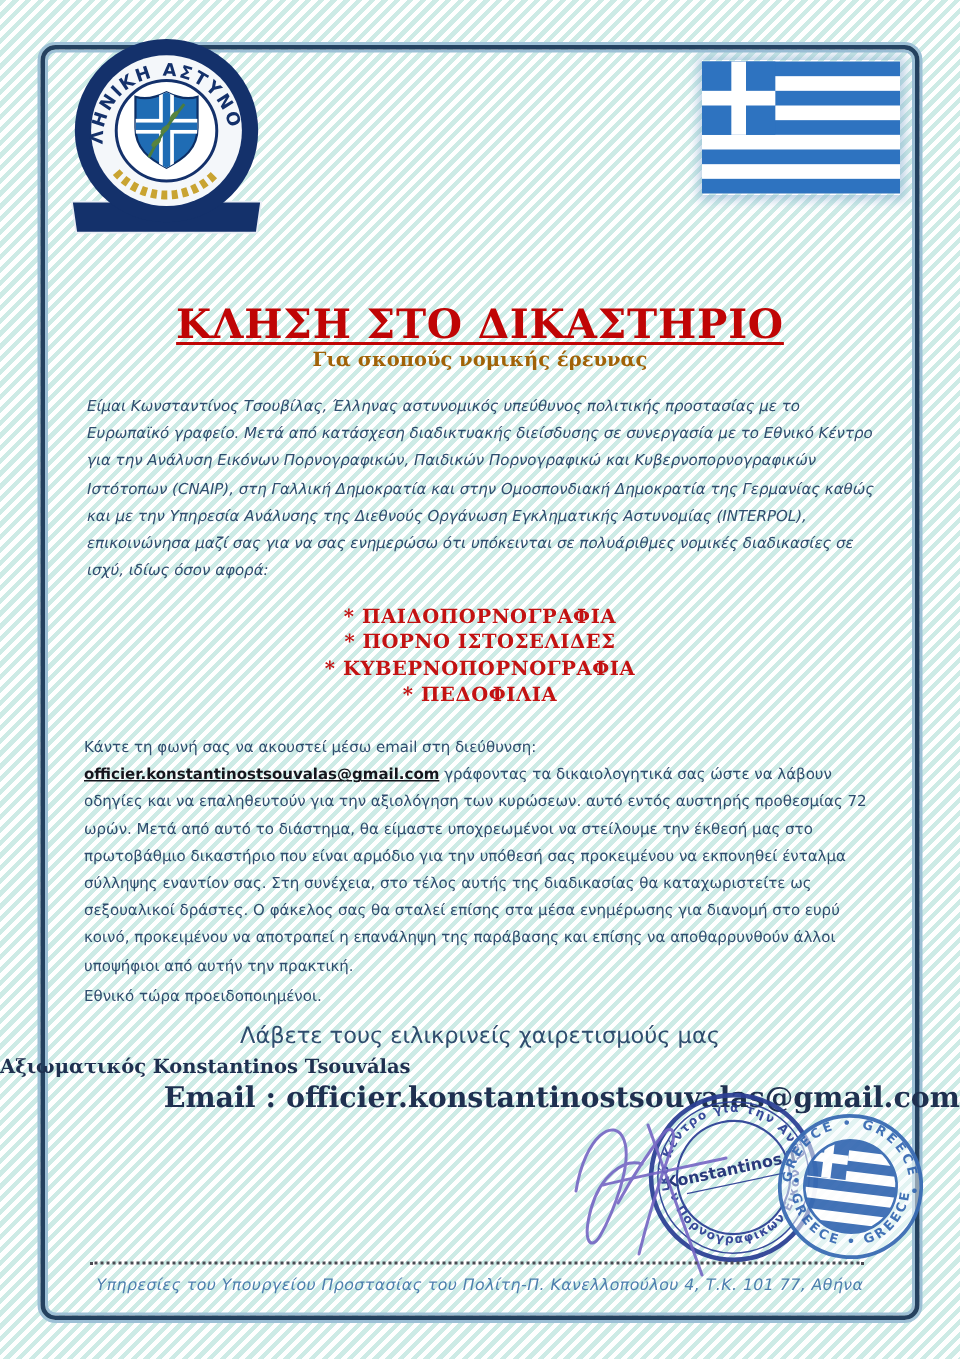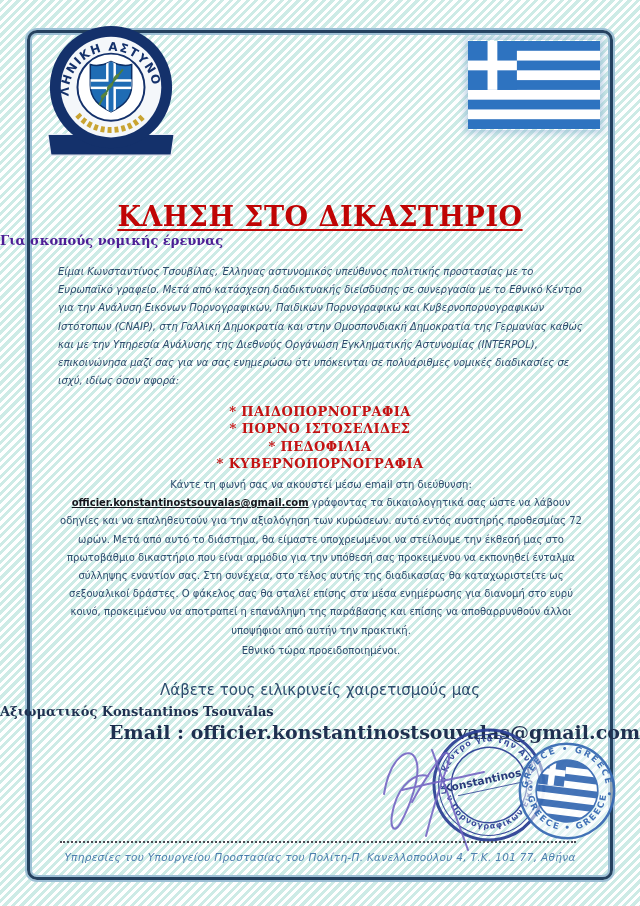--- a/index.html
+++ b/index.html
@@ -19,35 +19,35 @@
     position:absolute;left:468px;top:40px;width:132px;height:90px;
     box-shadow:0 0 7px 3px rgba(130,170,205,.55);
   }
   .title{
     position:absolute;top:201px;left:0;width:100%;text-align:center;
     font-family:"DejaVu Serif","Liberation Serif",serif;
     font-weight:bold;font-size:27px;color:#c00505;letter-spacing:.5px;
     text-decoration:underline;text-decoration-thickness:2px;text-underline-offset:3px;
   }
   .subtitle{
-    position:absolute;top:233px;left:0;width:100%;text-align:left;
-    font-family:"DejaVu Serif","Liberation Serif",serif;
-    font-weight:bold;font-size:13px;color:#4c1d95;
+    position:absolute;top:233px;left:0;width:100%;text-align:center;
+    font-family:"DejaVu Serif","Liberation Serif",serif;
+    font-weight:bold;font-size:13px;color:#a16207;
   }
   .para1{
     position:absolute;left:58px;top:263px;width:526px;
     font-size:10px;line-height:18.2px;color:#2f4d6e;text-align:left;font-style:italic;
   }
   .charges{
     position:absolute;top:403px;left:0;width:100%;text-align:center;
     font-family:"DejaVu Serif","Liberation Serif",serif;
     font-weight:bold;font-size:13px;line-height:17.3px;color:#c31212;letter-spacing:.4px;
   }
   .para2{
-    position:absolute;left:56px;top:476px;width:530px;text-align:center;
+    position:absolute;left:56px;top:490px;width:530px;
     font-size:10px;line-height:18.2px;color:#2f4d6e;
   }
   .para2 .mail{font-weight:bold;color:#15151c;text-decoration:underline;}
   .warning{margin-top:2px;}
   .salutation{
     position:absolute;top:681px;left:0;width:100%;text-align:center;
     font-size:15px;color:#2f4d6e;
   }
   .officer{
     position:absolute;top:704px;left:0;width:100%;text-align:left;
@@ -122,22 +122,22 @@
 </svg>
 
 <div class="title">ΚΛΗΣΗ ΣΤΟ ΔΙΚΑΣΤΗΡΙΟ</div>
 <div class="subtitle">Για σκοπούς νομικής έρευνας</div>
 
 <div class="para1">Είμαι Κωνσταντίνος Τσουβίλας, Έλληνας αστυνομικός υπεύθυνος πολιτικής προστασίας με το Ευρωπαϊκό γραφείο. Μετά από κατάσχεση διαδικτυακής διείσδυσης σε συνεργασία με το Εθνικό Κέντρο για την Ανάλυση Εικόνων Πορνογραφικών, Παιδικών Πορνογραφικώ και Κυβερνοπορνογραφικών Ιστότοπων (CNAIP), στη Γαλλική Δημοκρατία και στην Ομοσπονδιακή Δημοκρατία της Γερμανίας καθώς και με την Υπηρεσία Ανάλυσης της Διεθνούς Οργάνωση Εγκληματικής Αστυνομίας (INTERPOL), επικοινώνησα μαζί σας για να σας ενημερώσω ότι υπόκεινται σε πολυάριθμες νομικές διαδικασίες σε ισχύ, ιδίως όσον αφορά:</div>
 
 <div class="charges">
   <div>* ΠΑΙΔΟΠΟΡΝΟΓΡΑΦΙΑ</div>
   <div>* ΠΟΡΝΟ ΙΣΤΟΣΕΛΙΔΕΣ</div>
+  <div>* ΚΥΒΕΡΝΟΠΟΡΝΟΓΡΑΦΙΑ</div>
   <div>* ΠΕΔΟΦΙΛΙΑ</div>
-  <div>* ΚΥΒΕΡΝΟΠΟΡΝΟΓΡΑΦΙΑ</div>
 </div>
 
 <div class="para2">
   <span>Κάντε τη φωνή σας να ακουστεί μέσω email στη διεύθυνση: </span><span class="mail">officier.konstantinostsouvalas@gmail.com</span><span> γράφοντας τα δικαιολογητικά σας ώστε να λάβουν οδηγίες και να επαληθευτούν για την αξιολόγηση των κυρώσεων. αυτό εντός αυστηρής προθεσμίας 72 ωρών. Μετά από αυτό το διάστημα, θα είμαστε υποχρεωμένοι να στείλουμε την έκθεσή μας στο πρωτοβάθμιο δικαστήριο που είναι αρμόδιο για την υπόθεσή σας προκειμένου να εκπονηθεί ένταλμα σύλληψης εναντίον σας. Στη συνέχεια, στο τέλος αυτής της διαδικασίας θα καταχωριστείτε ως σεξουαλικοί δράστες. Ο φάκελος σας θα σταλεί επίσης στα μέσα ενημέρωσης για διανομή στο ευρύ κοινό, προκειμένου να αποτραπεί η επανάληψη της παράβασης και επίσης να αποθαρρυνθούν άλλοι υποψήφιοι από αυτήν την πρακτική.</span>
   <div class="warning">Εθνικό τώρα προειδοποιημένοι.</div>
 </div>
 
 <div class="salutation">Λάβετε τους ειλικρινείς χαιρετισμούς μας</div>
 <div class="officer">Αξιωματικός Konstantinos Tsouválas</div>
 <div class="email-line">Email : officier.konstantinostsouvalas@gmail.com</div>

